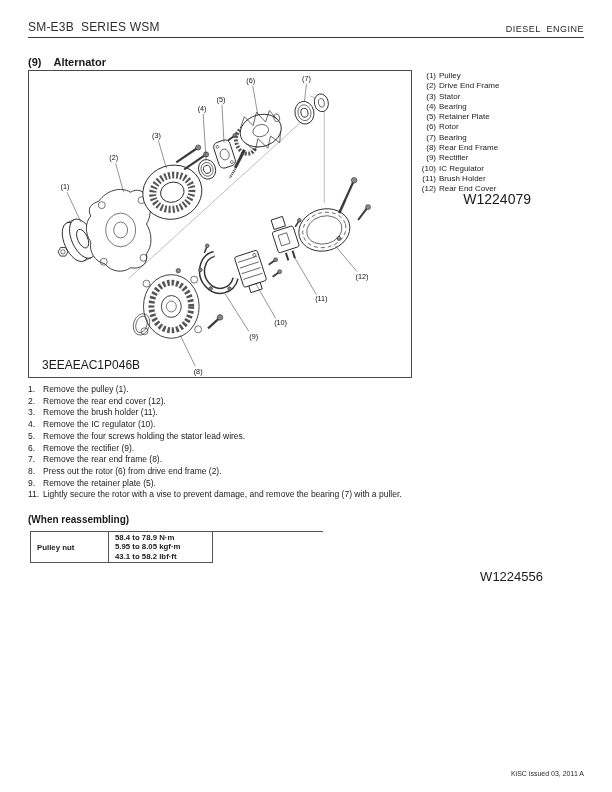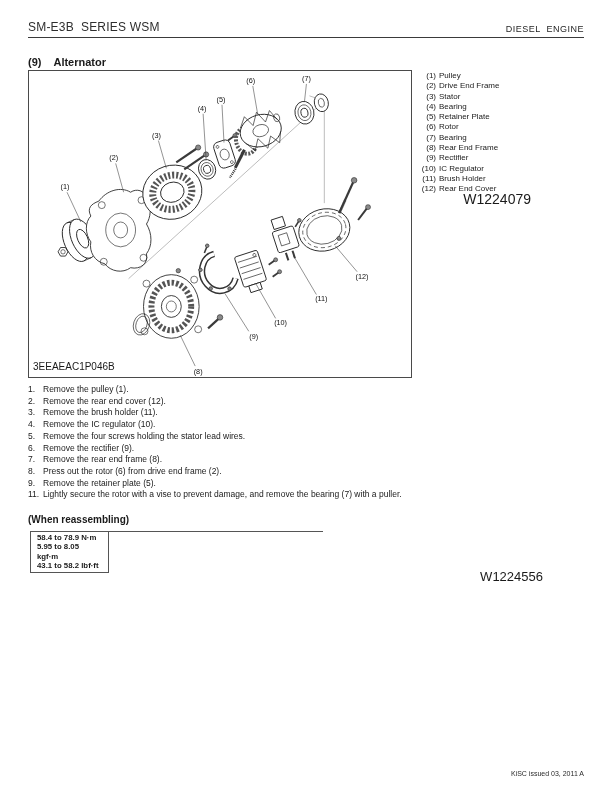--- a/index.html
+++ b/index.html
@@ -14,21 +14,21 @@
   .h-right{font-size:9px;color:#1f1f1f;white-space:pre;letter-spacing:.5px;}
 
   
   .title{position:absolute;left:28px;top:47px;font-size:11px;font-weight:bold;margin-top:9px;}
   .t-num{margin-right:12px;}
 
   
   .figure{position:absolute;left:28px;top:70px;width:384px;height:308px;
           border:1px solid #4a4a4a;box-sizing:border-box;background:#fff;}
   .figure svg{position:absolute;left:0;top:0;}
-  .figure-caption{position:absolute;left:4px;bottom:5px;font-size:10px;color:#1a1a1a;}
+  .figure-caption{position:absolute;left:13px;bottom:5px;font-size:12px;color:#1a1a1a;}
 
   
   .parts{position:absolute;left:414px;top:71px;width:170px;font-size:8px;line-height:10.3px;}
   .part{display:flex;}
   .part-no{width:22px;text-align:right;margin-right:3px;flex:none;}
 
   .figure-code{position:absolute;right:81px;top:191px;font-size:14px;}
   .code2{position:absolute;right:69px;top:569px;font-size:13px;}
 
   
@@ -346,20 +346,21 @@
       </div>
       <div class="step">
         <span class="step-no">11.</span>
         <span class="step-text">Lightly secure the rotor with a vise to prevent damage, and remove the bearing (7) with a puller.</span>
       </div>
     </div>
 
   <div class="reassembling">(When reassembling)</div>
 
   <div class="torque-table">
+    <div class="cell">Pulley nut</div>
     <div class="cell vals">
       <div>58.4 to 78.9 N·m</div>
       <div>5.95 to 8.05 kgf·m</div>
       <div>43.1 to 58.2 lbf·ft</div>
     </div>
   </div>
 
   <div class="code2">W1224556</div>
 
   <div class="footer-issued">KiSC issued 03, 2011 A</div>

